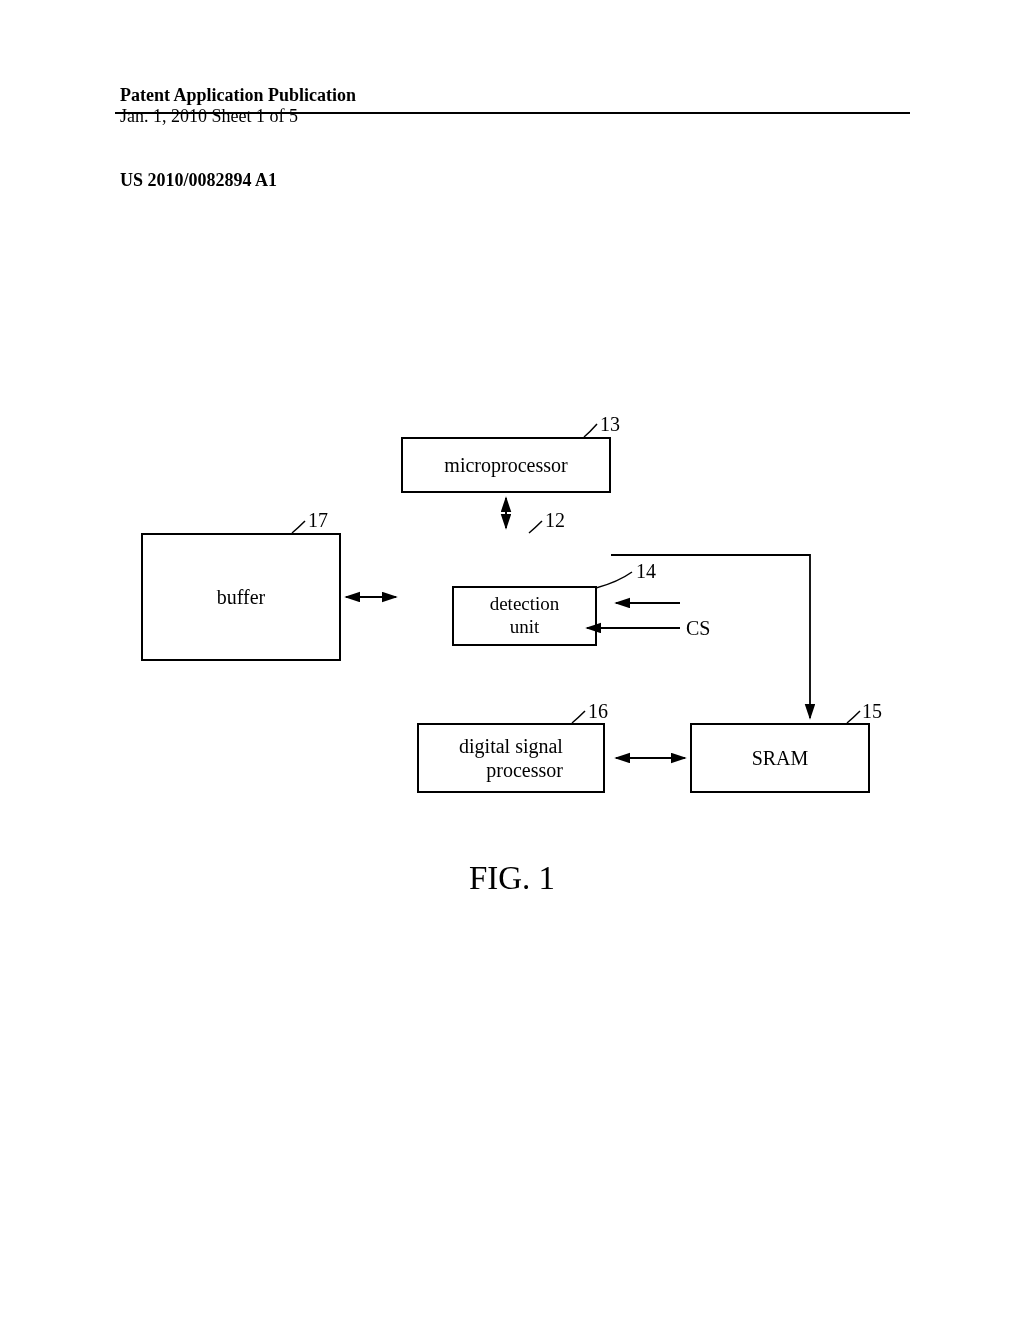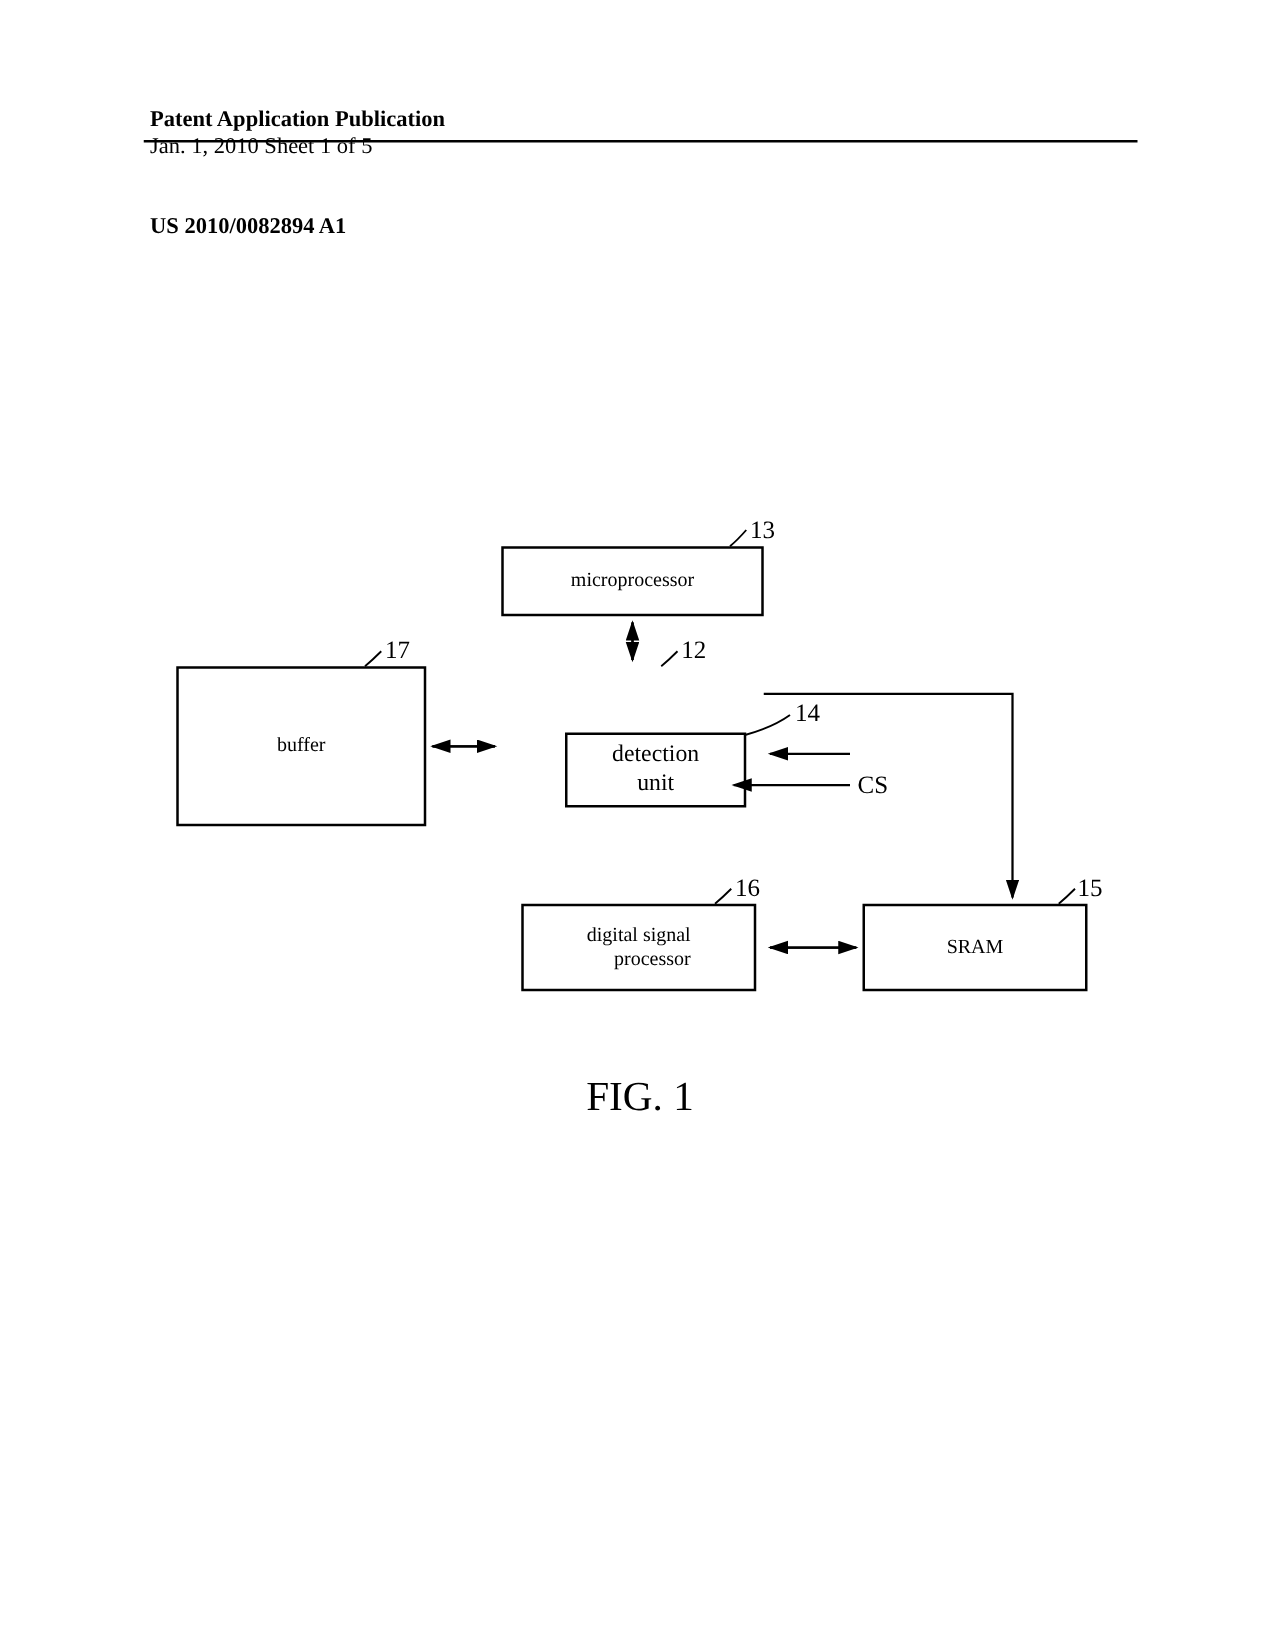--- a/index.html
+++ b/index.html
@@ -40,21 +40,21 @@
     height: 1320px;
   }
   .box {
     position: absolute;
     border: 2.5px solid #000;
     background: #fff;
     display: flex;
     align-items: center;
     justify-content: center;
     text-align: center;
-    font-size: 16px;
+    font-size: 20px;
     line-height: 1.2;
   }
   .ref {
     position: absolute;
     font-size: 20px;
   }
   .figlabel {
     position: absolute;
     font-size: 33px;
     width: 1024px;

